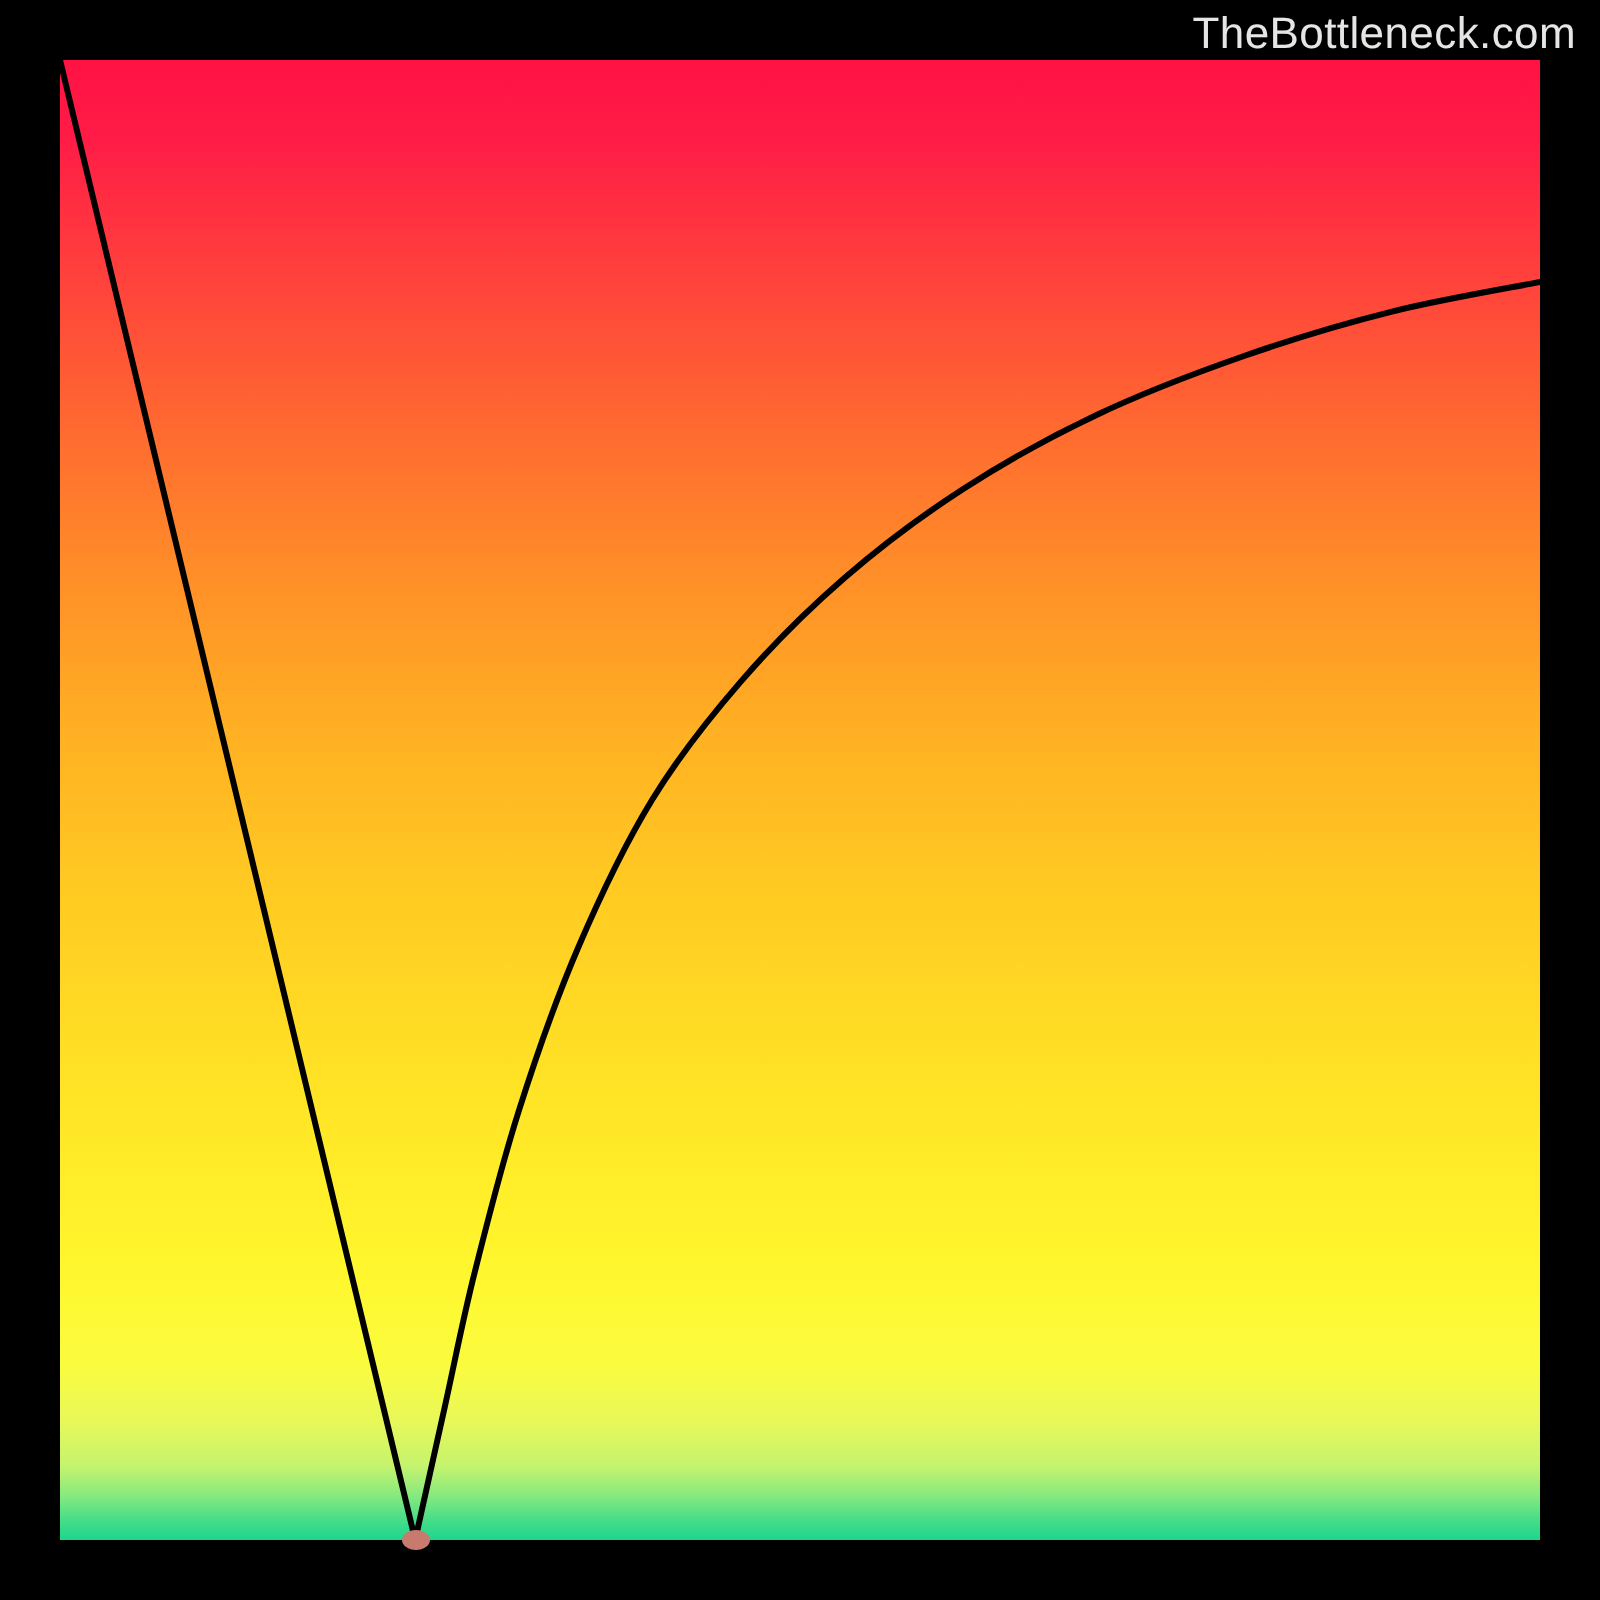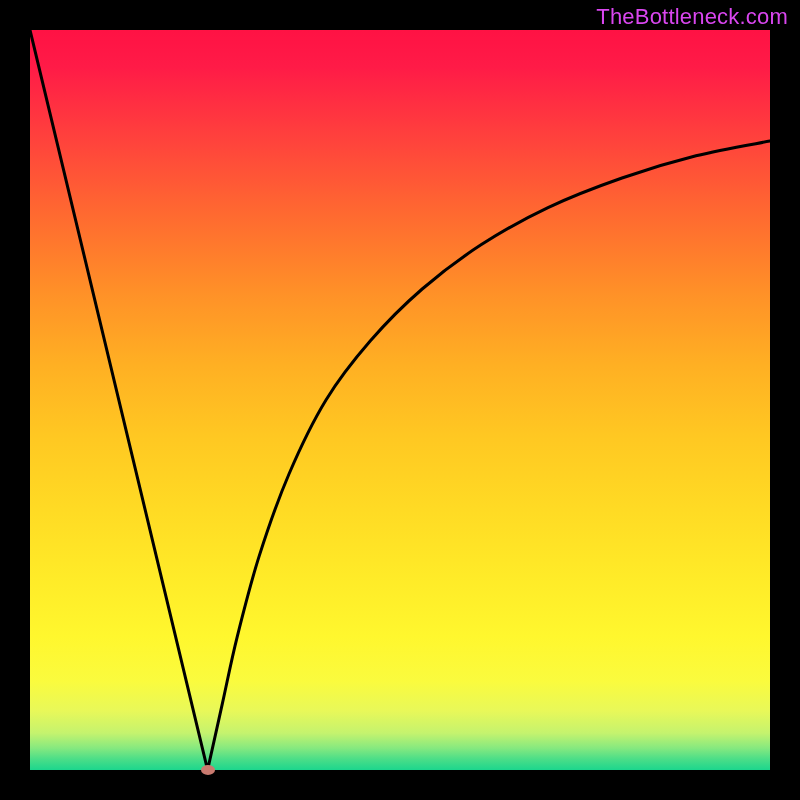--- a/index.html
+++ b/index.html
@@ -62,21 +62,21 @@
     width: 14px;
     height: 10px;
     border-radius: 50%;
     background: #c97a6f;
     transform: translate(-50%, -50%);
   }
   .watermark {
     position: absolute;
     top: 4px;
     right: 12px;
-    color: #d946ef;
+    color: #e5e5e5;
     font-size: 22px;
     letter-spacing: 0.2px;
     font-weight: 400;
   }
 </style>
 </head>
 <body>
 
 <div class="frame">
 

